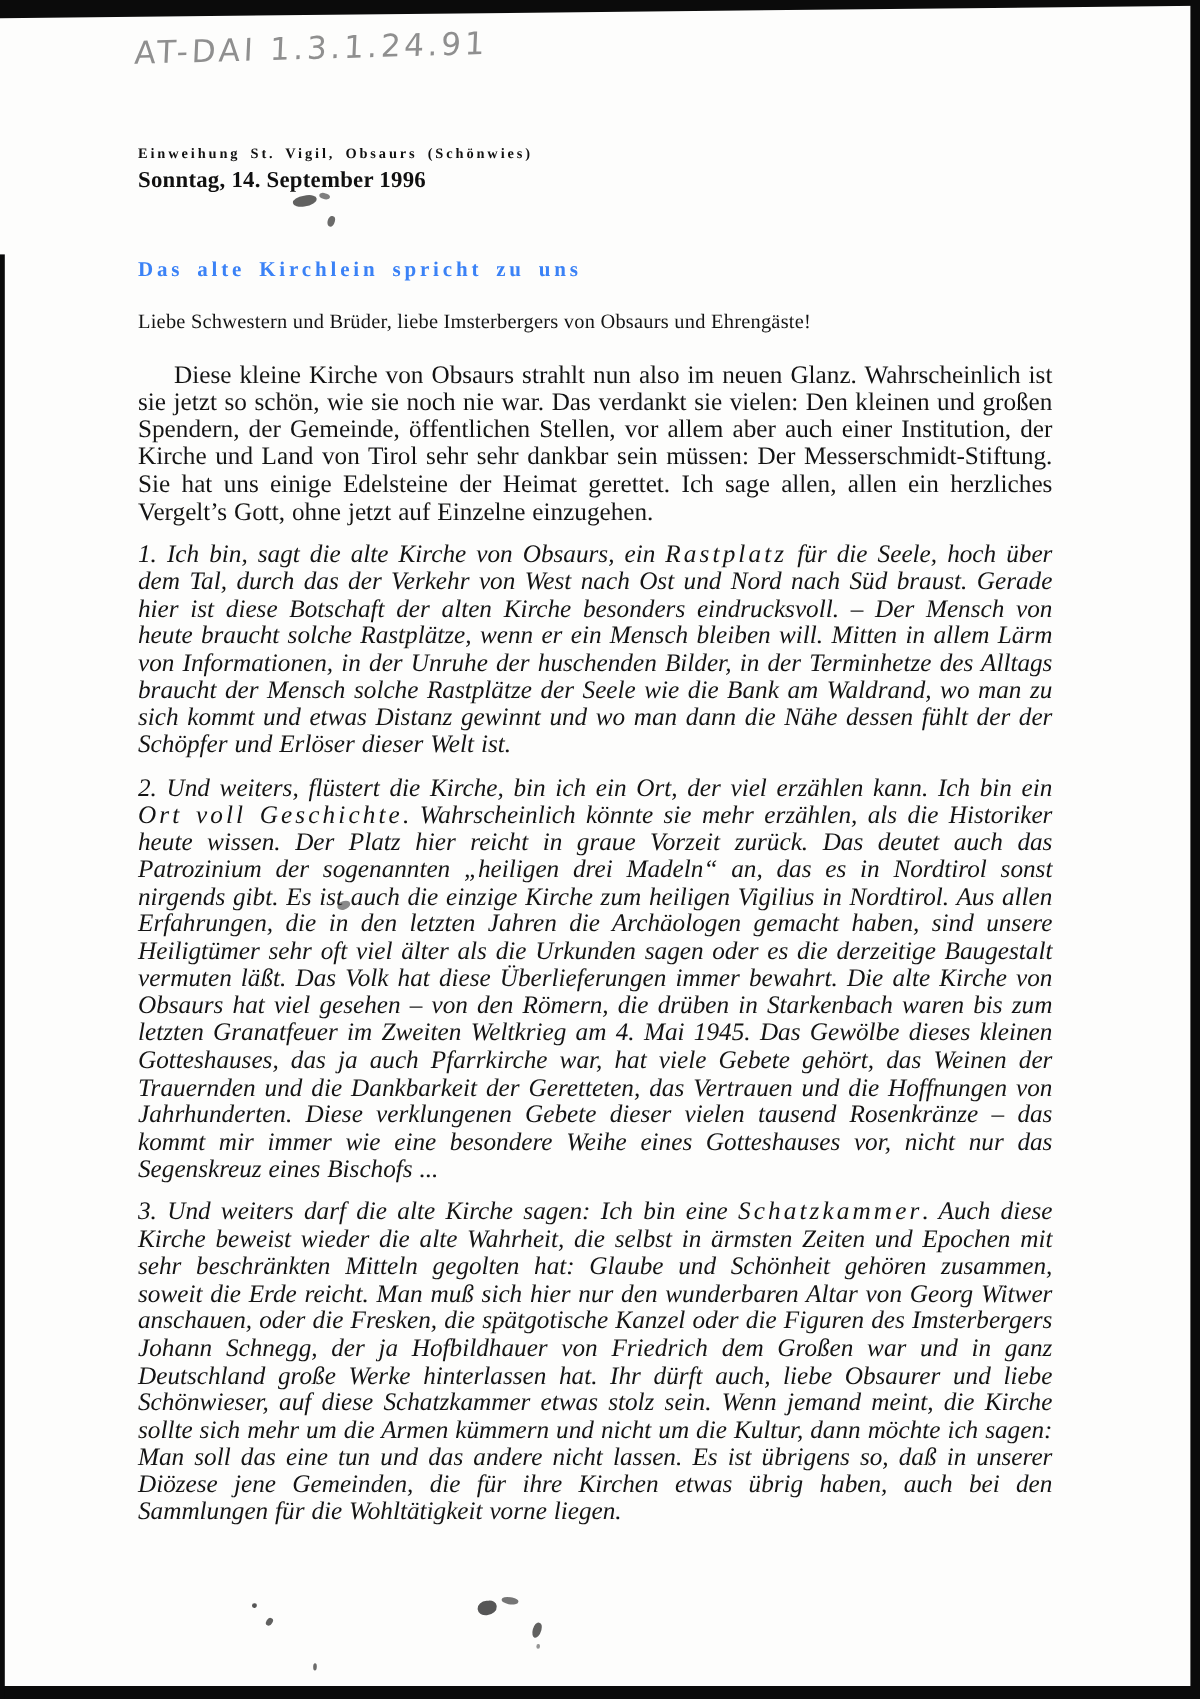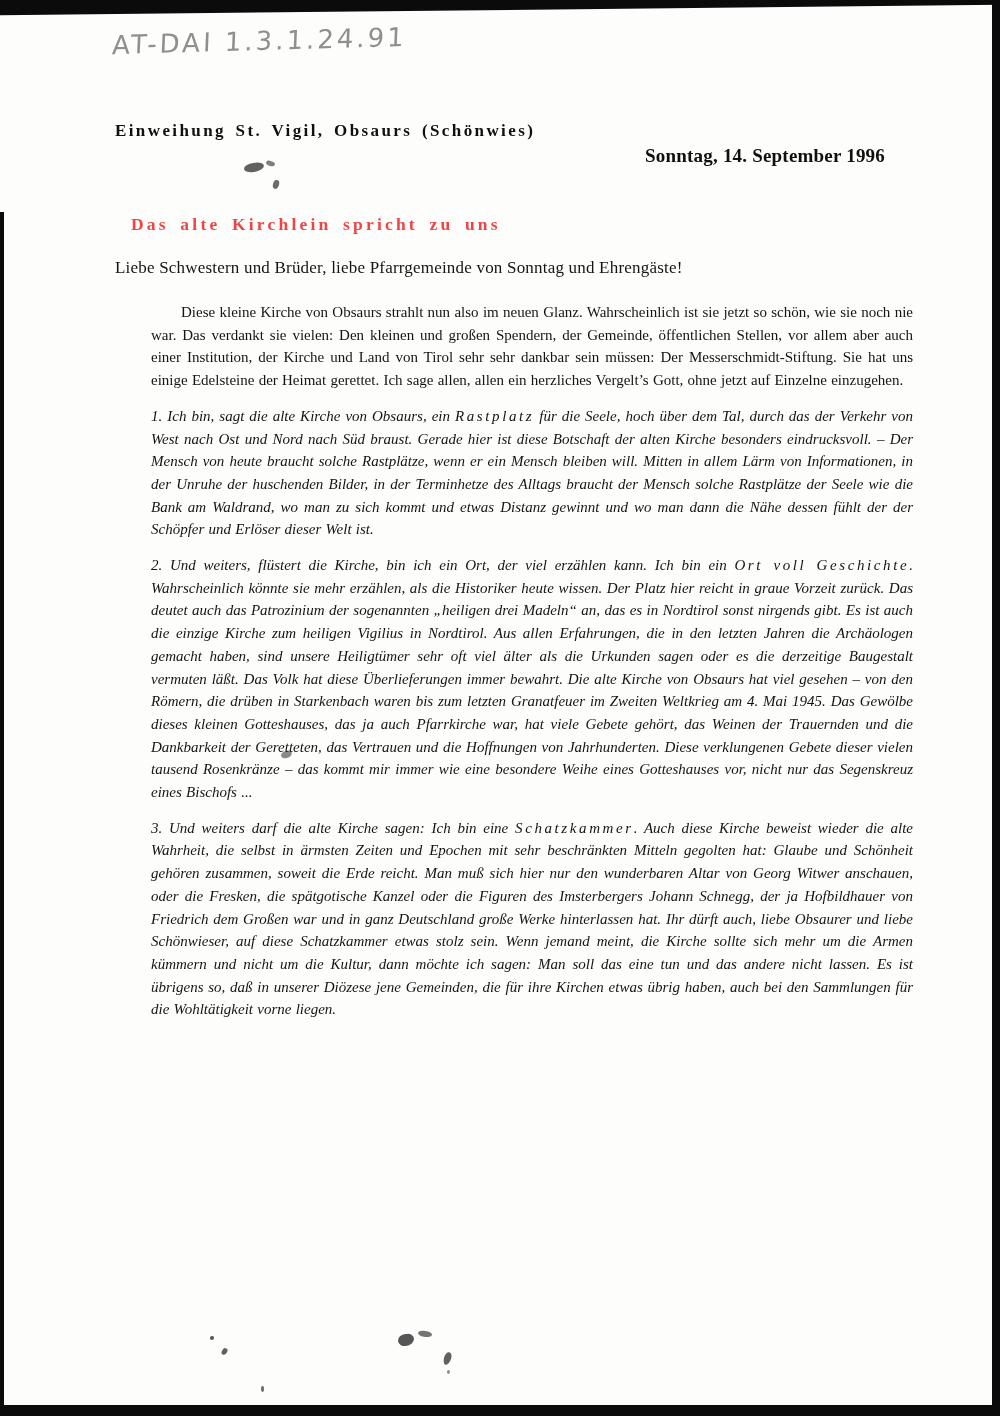--- a/index.html
+++ b/index.html
@@ -31,53 +31,50 @@
     font-family: "DejaVu Sans", sans-serif;
     font-size: 26px; font-weight: 400;
     color: #8f8f8f;
     letter-spacing: 3px;
     transform: rotate(-1.6deg) skewX(-4deg);
     white-space: nowrap;
   }
 
   .doc-header { position: absolute; left: 115px; top: 121px; width: 770px; }
   .doc-title {
-    font-size: 17px; font-weight: bold;
+    font-size: 12px; font-weight: bold;
     letter-spacing: 2.4px; word-spacing: 3px;
     color: #101010;
   }
   .doc-date {
     font-size: 19px; font-weight: bold;
     margin-top: 4px; letter-spacing: 0.2px;
     color: #101010;
-    text-align: right;
   }
 
   .doc-heading {
     position: absolute; left: 115px; top: 214px;
     font-size: 17.5px; font-weight: bold;
     letter-spacing: 3.2px; word-spacing: 4px;
-    color: #ef4444;
-    margin-left: 16px;
+    color: #3b82f6;
   }
 
   .salutation {
     position: absolute; left: 115px; top: 258px;
     font-size: 17px; letter-spacing: 0.2px;
     width: 770px;
   }
 
   .body-text {
     position: absolute; left: 115px; top: 301px;
     width: 762px;
-    font-size: 15px;
+    font-size: 21px;
     line-height: 22.7px;
     text-align: justify;
     word-spacing: 0.5px;
-    margin-left: 36px;
   }
   .body-text p { margin: 0; }
   .body-text p.indent { text-indent: 30px; }
   .body-text p.numbered { margin-top: 13px; font-style: italic; }
   .spaced { letter-spacing: 2.6px; }
 
   
   .speck { position: absolute; background: #2c2c2c; border-radius: 50% 40% 55% 45%; }
   .sm-1 { left: 244px; top: 163px; width: 20px; height: 9px; opacity: .75; transform: rotate(-8deg); }
   .sm-1b { left: 266px; top: 161px; width: 9px; height: 5px; opacity: .6; transform: rotate(20deg); }
@@ -103,21 +100,21 @@
 
   <div class="handwriting">AT-DAI 1.3.1.24.91</div>
 
   <header class="doc-header">
     <div class="doc-title">Einweihung St. Vigil, Obsaurs (Schönwies)</div>
     <div class="doc-date">Sonntag, 14. September 1996</div>
   </header>
 
   <div class="doc-heading">Das alte Kirchlein spricht zu uns</div>
 
-  <div class="salutation">Liebe Schwestern und Brüder, liebe Pfarrgemeinde von Sonntag und Ehrengäste!</div>
+  <div class="salutation">Liebe Schwestern und Brüder, liebe Imsterbergers von Obsaurs und Ehrengäste!</div>
 
   <div class="body-text">
     <p class="indent"><span>Diese kleine Kirche von Obsaurs strahlt nun also im neuen Glanz. Wahrscheinlich ist sie jetzt so schön, wie sie noch nie war. Das verdankt sie vielen: Den kleinen und großen Spendern, der Gemeinde, öffentlichen Stellen, vor allem aber auch einer Institution, der Kirche und Land von Tirol sehr sehr dankbar sein müssen: Der Messerschmidt-Stiftung. Sie hat uns einige Edelsteine der Heimat gerettet. Ich sage allen, allen ein herzliches Vergelt’s Gott, ohne jetzt auf Einzelne einzugehen.</span></p>
     <p class="numbered"><span>1. Ich bin, sagt die alte Kirche von Obsaurs, ein </span><span class="spaced">Rastplatz</span><span> für die Seele, hoch über dem Tal, durch das der Verkehr von West nach Ost und Nord nach Süd braust. Gerade hier ist diese Botschaft der alten Kirche besonders eindrucksvoll. – Der Mensch von heute braucht solche Rastplätze, wenn er ein Mensch bleiben will. Mitten in allem Lärm von Informationen, in der Unruhe der huschenden Bilder, in der Terminhetze des Alltags braucht der Mensch solche Rastplätze der Seele wie die Bank am Waldrand, wo man zu sich kommt und etwas Distanz gewinnt und wo man dann die Nähe dessen fühlt der der Schöpfer und Erlöser dieser Welt ist.</span></p>
     <p class="numbered"><span>2. Und weiters, flüstert die Kirche, bin ich ein Ort, der viel erzählen kann. Ich bin ein </span><span class="spaced">Ort voll Geschichte</span><span>. Wahrscheinlich könnte sie mehr erzählen, als die Historiker heute wissen. Der Platz hier reicht in graue Vorzeit zurück. Das deutet auch das Patrozinium der sogenannten „heiligen drei Madeln“ an, das es in Nordtirol sonst nirgends gibt. Es ist auch die einzige Kirche zum heiligen Vigilius in Nordtirol. Aus allen Erfahrungen, die in den letzten Jahren die Archäologen gemacht haben, sind unsere Heiligtümer sehr oft viel älter als die Urkunden sagen oder es die derzeitige Baugestalt vermuten läßt. Das Volk hat diese Überlieferungen immer bewahrt. Die alte Kirche von Obsaurs hat viel gesehen – von den Römern, die drüben in Starkenbach waren bis zum letzten Granatfeuer im Zweiten Weltkrieg am 4. Mai 1945. Das Gewölbe dieses kleinen Gotteshauses, das ja auch Pfarrkirche war, hat viele Gebete gehört, das Weinen der Trauernden und die Dankbarkeit der Geretteten, das Vertrauen und die Hoffnungen von Jahrhunderten. Diese verklungenen Gebete dieser vielen tausend Rosenkränze – das kommt mir immer wie eine besondere Weihe eines Gotteshauses vor, nicht nur das Segenskreuz eines Bischofs ...</span></p>
     <p class="numbered"><span>3. Und weiters darf die alte Kirche sagen: Ich bin eine </span><span class="spaced">Schatzkammer</span><span>. Auch diese Kirche beweist wieder die alte Wahrheit, die selbst in ärmsten Zeiten und Epochen mit sehr beschränkten Mitteln gegolten hat: Glaube und Schönheit gehören zusammen, soweit die Erde reicht. Man muß sich hier nur den wunderbaren Altar von Georg Witwer anschauen, oder die Fresken, die spätgotische Kanzel oder die Figuren des Imsterbergers Johann Schnegg, der ja Hofbildhauer von Friedrich dem Großen war und in ganz Deutschland große Werke hinterlassen hat. Ihr dürft auch, liebe Obsaurer und liebe Schönwieser, auf diese Schatzkammer etwas stolz sein. Wenn jemand meint, die Kirche sollte sich mehr um die Armen kümmern und nicht um die Kultur, dann möchte ich sagen: Man soll das eine tun und das andere nicht lassen. Es ist übrigens so, daß in unserer Diözese jene Gemeinden, die für ihre Kirchen etwas übrig haben, auch bei den Sammlungen für die Wohltätigkeit vorne liegen.</span></p>
   </div>
 
   <div class="speck sm-1"></div>
   <div class="speck sm-1b"></div>

